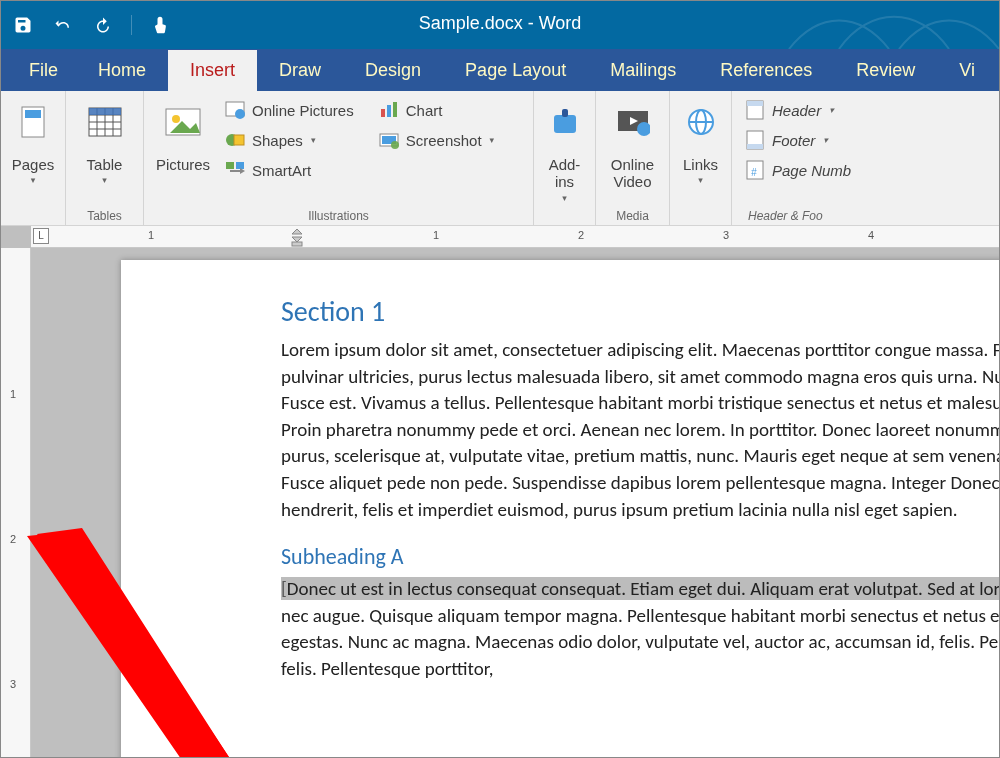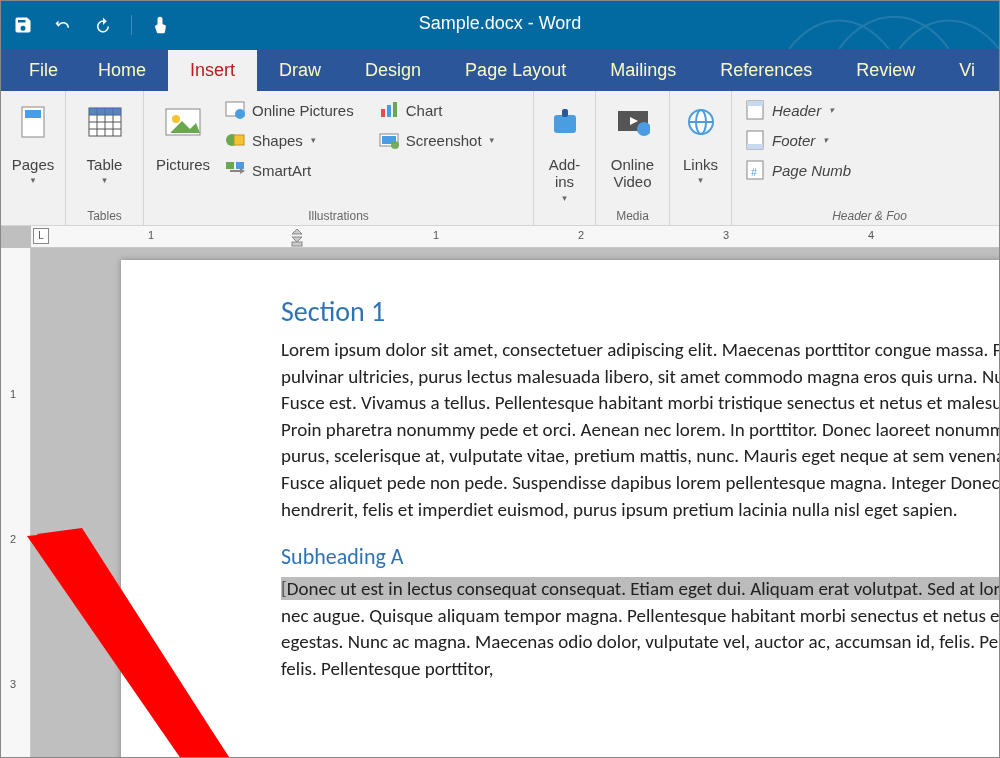--- a/index.html
+++ b/index.html
@@ -301,21 +301,21 @@
           <span class="icon">
               <svg width="18" height="20">
                 <rect x="1" y="1" width="16" height="18" fill="#fff" stroke="#888"></rect>
                 <text x="5" y="16" font-size="10" fill="#4a9de0">#</text>
               </svg>
             </span>
           <span>Page Numb</span>
         </div>
       </div>
     </div>
-    <div class="group-label" style="text-align:center; padding-left:8px">Header &amp; Foo</div>
+    <div class="group-label" style="text-align:left; padding-left:8px">Header &amp; Foo</div>
   </div>
 
 </div>
 
 <div class="docarea">
   <div class="ruler-h">
     <div class="ruler-tab">L</div>
     <div class="tickrow">
       <span class="ticknum" style="left:0px">1</span>
       <span class="ticknum" style="left:285px">1</span>

